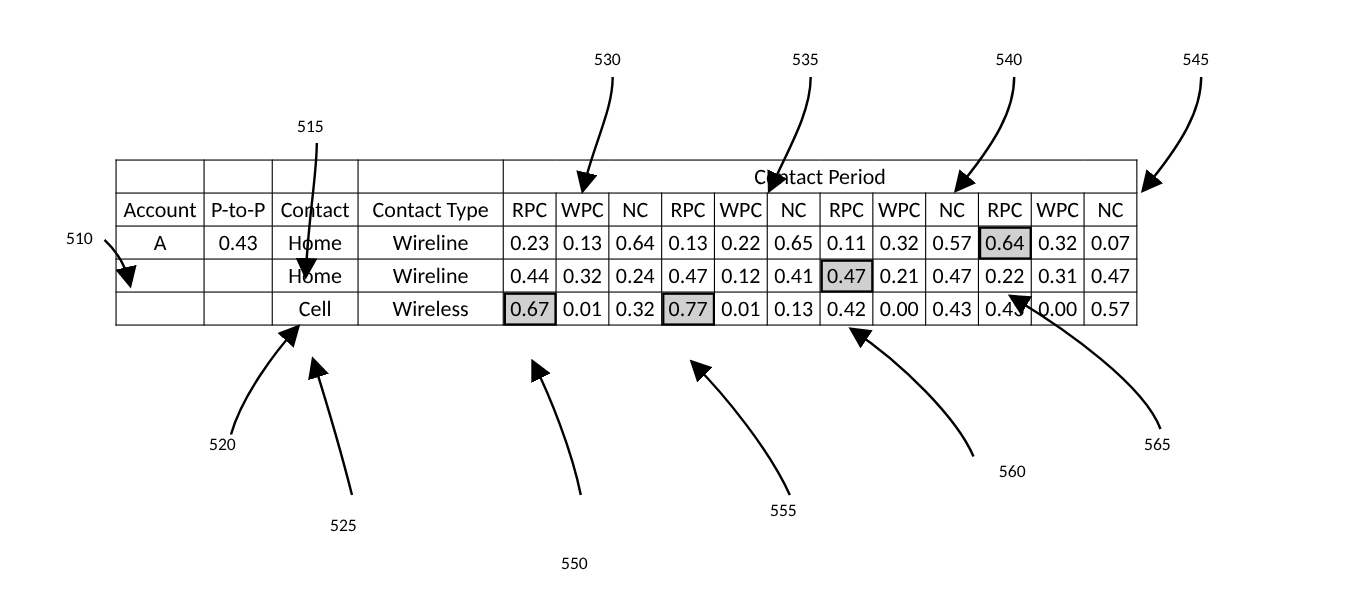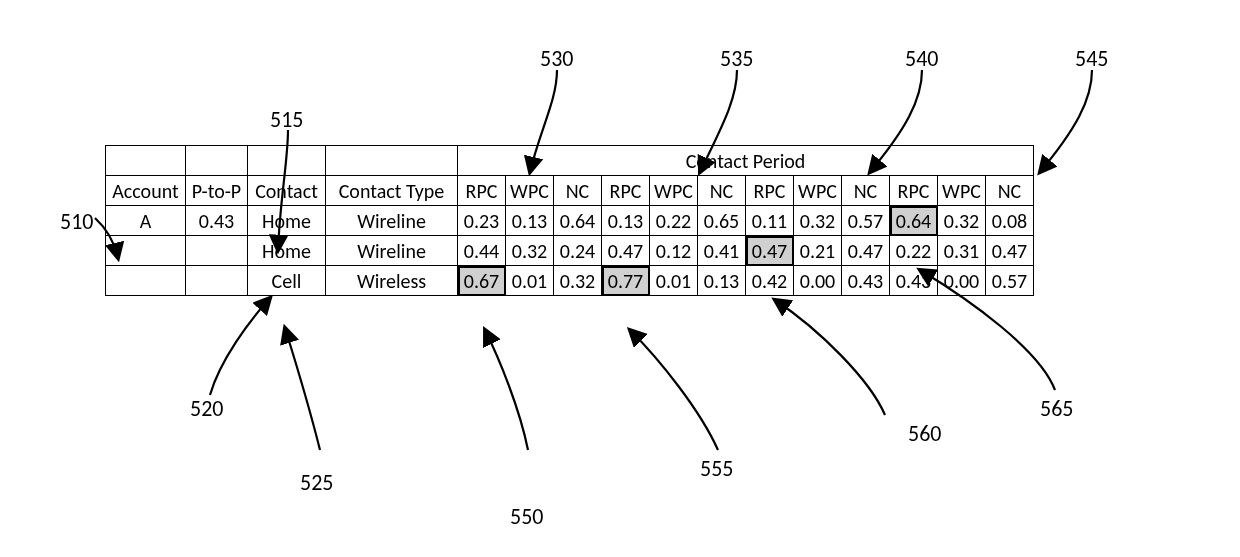--- a/index.html
+++ b/index.html
@@ -41,21 +41,21 @@
 
   td.hl {
     background: #d0d0d0;
     outline: 2px solid #000;
     outline-offset: -2px;
   }
 
   
   .lbl {
     position: absolute;
-    font-size: 22px;
+    font-size: 16px;
     white-space: nowrap;
   }
 
   
   svg.arrows {
     position: absolute;
     left: 0; top: 0;
     width: 1240px; height: 557px;
     pointer-events: none;
   }
@@ -125,21 +125,21 @@
           <td>0.13</td>
           <td>0.64</td>
           <td>0.13</td>
           <td>0.22</td>
           <td>0.65</td>
           <td>0.11</td>
           <td>0.32</td>
           <td>0.57</td>
           <td class="hl">0.64</td>
           <td>0.32</td>
-          <td>0.08</td>
+          <td>0.07</td>
         </tr>
         <tr>
           <td></td>
           <td></td>
           <td>Home</td>
           <td>Wireline</td>
           <td>0.44</td>
           <td>0.32</td>
           <td>0.24</td>
           <td>0.47</td>

